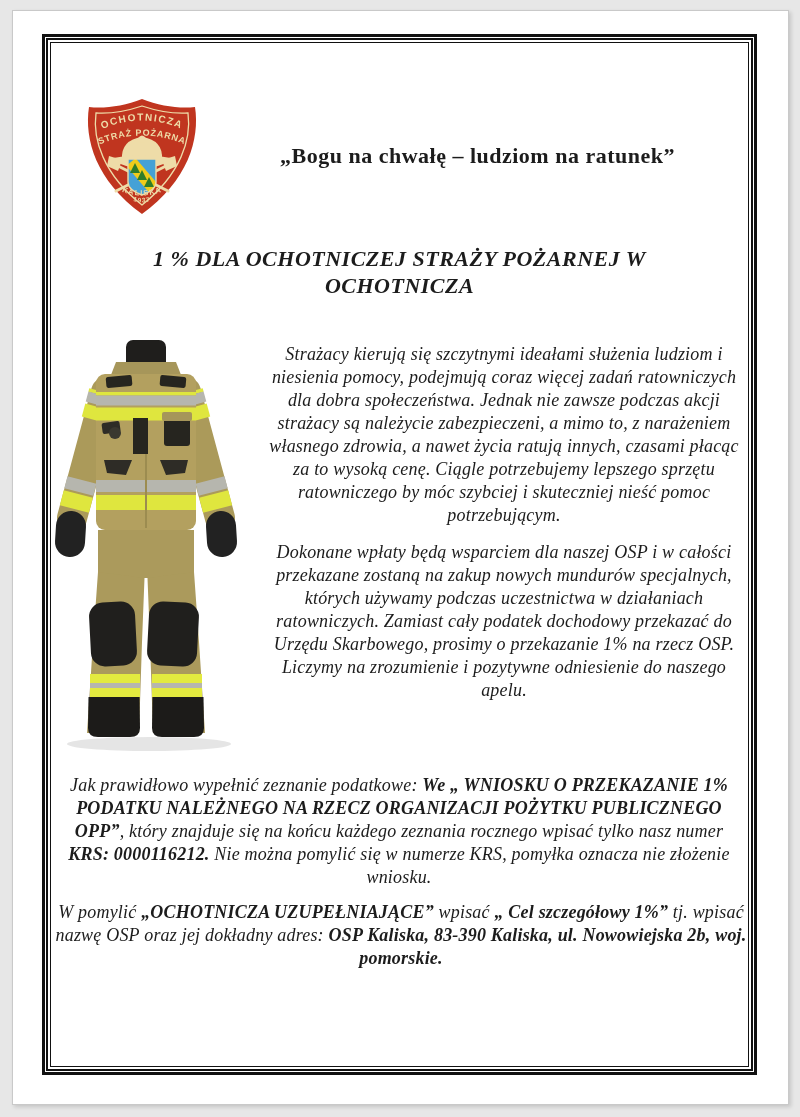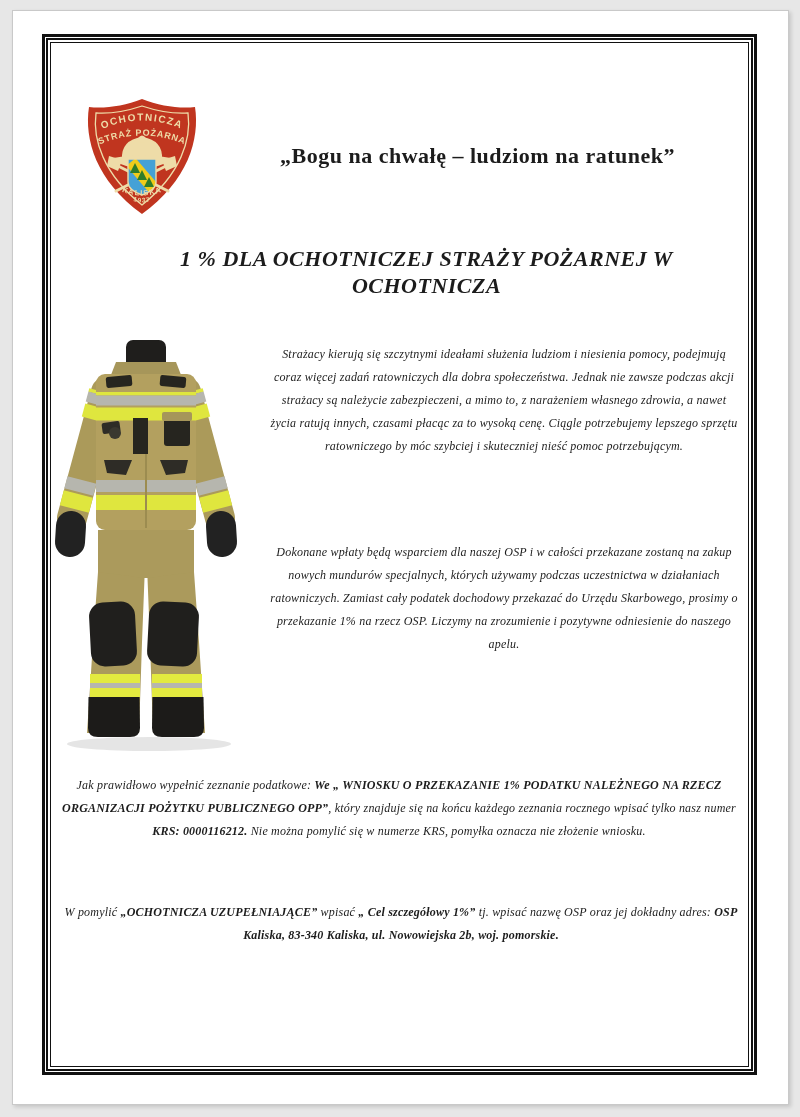--- a/index.html
+++ b/index.html
@@ -23,26 +23,26 @@
   .frame::after{
     content:"";position:absolute;inset:5px;border:1px solid #111;pointer-events:none;
   }
   .crest{position:absolute;left:37px;top:60px;width:120px;height:122px}
   .motto{
     position:absolute;left:160px;top:104px;width:545px;text-align:center;
     font-size:22px;font-weight:bold;line-height:30px;letter-spacing:.5px;
   }
   .title{
     position:absolute;left:0;top:208px;width:100%;margin:0;text-align:center;
-    font-size:22px;font-weight:bold;font-style:italic;line-height:27px;letter-spacing:.5px;padding-left:27px;
+    font-size:22px;font-weight:bold;font-style:italic;line-height:27px;letter-spacing:.5px;
   }
   .suit{position:absolute;left:1px;top:295px;width:212px;height:430px}
   .para{
     position:absolute;margin:0;text-align:center;font-style:italic;
-    font-size:12px;line-height:23px;letter-spacing:.2px;
+    font-size:18px;line-height:23px;letter-spacing:.2px;
   }
   .p1{left:224px;top:306px;width:470px}
   .p2{left:224px;top:504px;width:470px}
   .p3{left:8px;top:737px;width:692px}
   .p4{left:10px;top:864px;width:692px}
   .b{font-weight:bold}
   .crest-text{font-family:"Liberation Sans",sans-serif;font-weight:bold;fill:#eedca8}
 </style>
 </head>
 <body>
@@ -164,16 +164,16 @@
         <path d="M 42.5 365 L 93.5 365 L 94 396 Q 94 405 84 405 L 52 405 Q 42 405 42 396 Z" fill="#1c1b19"></path>
         <path d="M 106.5 365 L 157.5 365 L 158 396 Q 158 405 148 405 L 116 405 Q 106 405 106 396 Z" fill="#1c1b19"></path>
       </g>
     </svg>
 
     <p class="para p1">Strażacy kierują się szczytnymi ideałami służenia ludziom i niesienia pomocy, podejmują coraz więcej zadań ratowniczych dla dobra społeczeństwa. Jednak nie zawsze podczas akcji strażacy są należycie zabezpieczeni, a mimo to, z narażeniem własnego zdrowia, a nawet życia ratują innych, czasami płacąc za to wysoką cenę. Ciągle potrzebujemy lepszego sprzętu ratowniczego by móc szybciej i skuteczniej nieść pomoc potrzebującym.</p>
     <p class="para p2">Dokonane wpłaty będą wsparciem dla naszej OSP i w całości przekazane zostaną na zakup nowych mundurów specjalnych, których używamy podczas uczestnictwa w działaniach ratowniczych. Zamiast cały podatek dochodowy przekazać do Urzędu Skarbowego, prosimy o przekazanie 1% na rzecz OSP. Liczymy na zrozumienie i pozytywne odniesienie do naszego apelu.</p>
 
     <p class="para p3"><span>Jak prawidłowo wypełnić zeznanie podatkowe: </span><span class="b">We „ WNIOSKU O PRZEKAZANIE 1% PODATKU NALEŻNEGO NA RZECZ ORGANIZACJI POŻYTKU PUBLICZNEGO OPP”</span><span>, który znajduje się na końcu każdego zeznania rocznego wpisać tylko nasz numer </span><span class="b">KRS: 0000116212.</span><span> Nie można pomylić się w numerze KRS, pomyłka oznacza nie złożenie wniosku.</span></p>
 
-    <p class="para p4"><span>W pomylić </span><span class="b">„OCHOTNICZA UZUPEŁNIAJĄCE”</span><span> wpisać </span><span class="b">„ Cel szczegółowy 1%”</span><span> tj. wpisać nazwę OSP oraz jej dokładny adres: </span><span class="b">OSP Kaliska, 83-340 Kaliska, ul. Nowowiejska 2b, woj. pomorskie.</span></p>
+    <p class="para p4"><span>W pomylić </span><span class="b">„OCHOTNICZA UZUPEŁNIAJĄCE”</span><span> wpisać </span><span class="b">„ Cel szczegółowy 1%”</span><span> tj. wpisać nazwę OSP oraz jej dokładny adres: </span><span class="b">OSP Kaliska, 83-390 Kaliska, ul. Nowowiejska 2b, woj. pomorskie.</span></p>
 
   </div>
 </div>
 
 </body></html>

